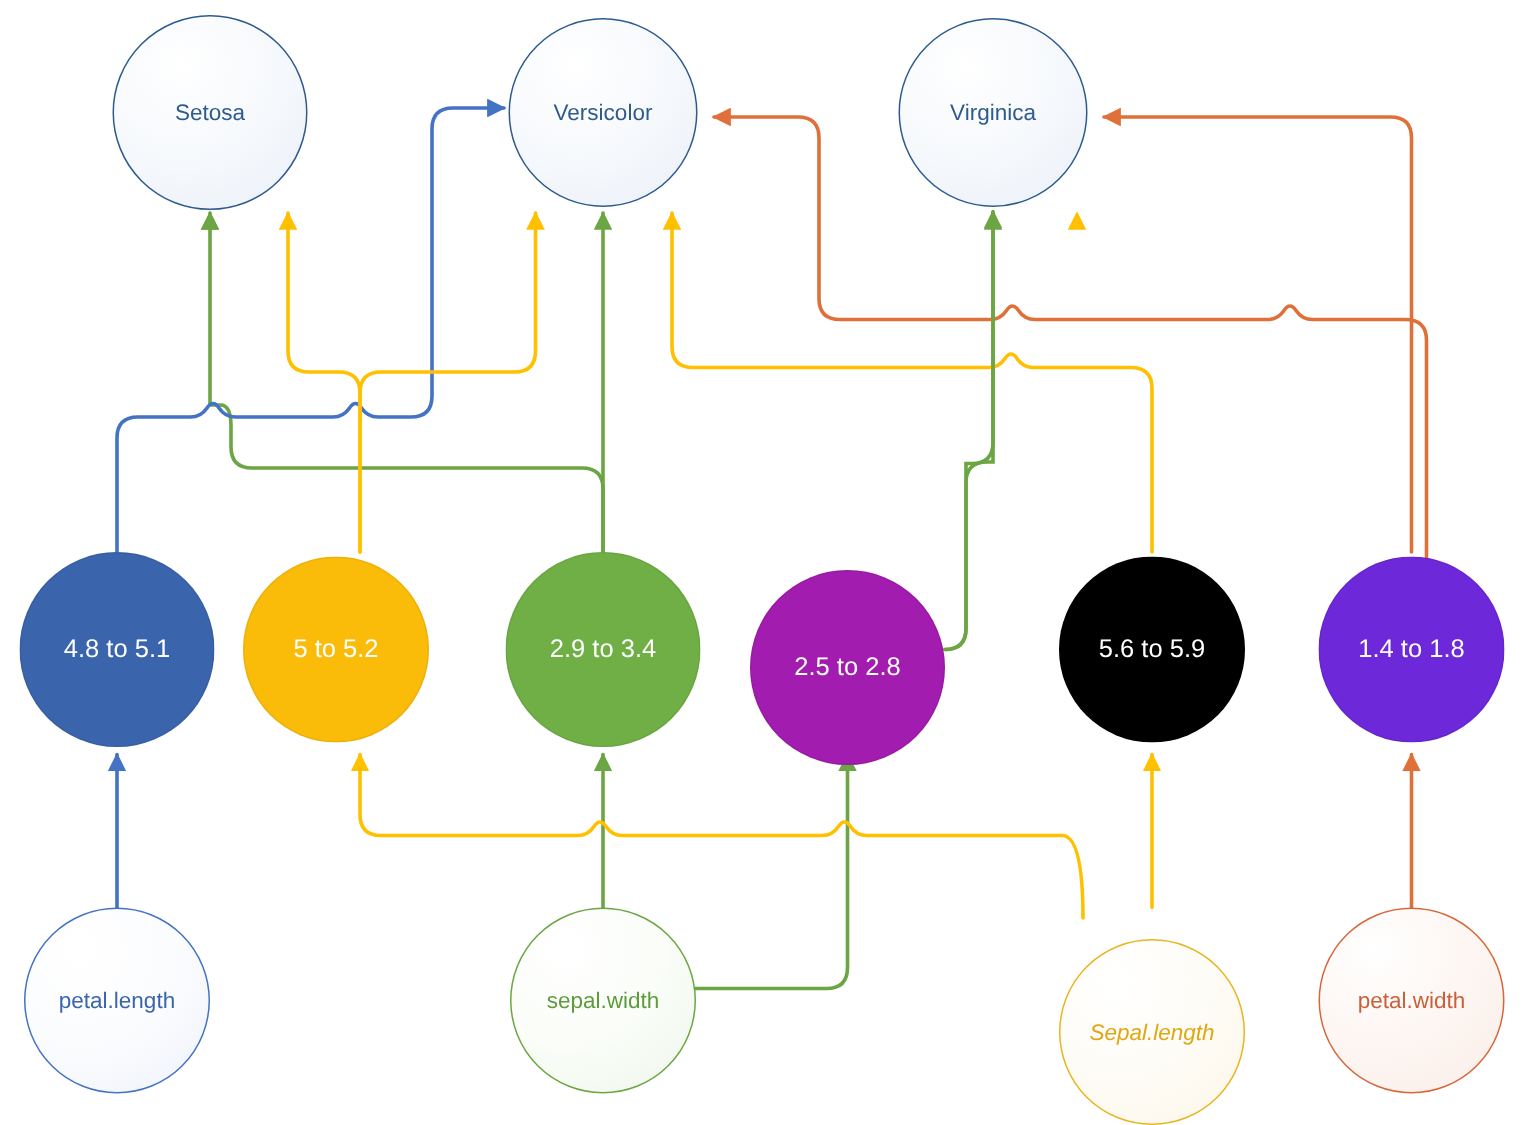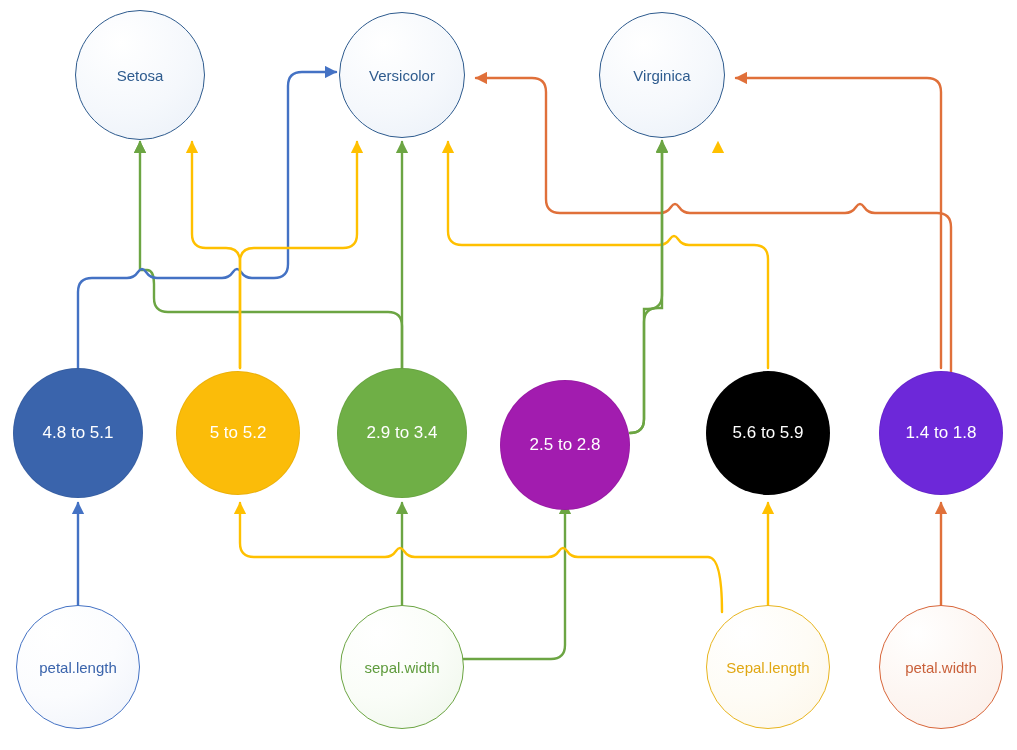--- a/index.html
+++ b/index.html
@@ -226,21 +226,21 @@
   <div class="node hollow lbl-class" style="left:599px;top:12px;width:126px;height:126px;
               background-image:radial-gradient(circle at 35% 25%, #ffffff 0%, #f5f8fc 55%, #eaf0f8 100%);
               border-color:#2E5B8E;color:#2E5B8E;">
     <span>Virginica</span>
   </div>
 
   <div class="node filled lbl-bin" style="left:13px;top:368px;width:130px;height:130px;background:#3A64AC;">
     <span>4.8 to 5.1</span>
   </div>
 
-  <div class="node filled lbl-bin" style="left:176px;top:371px;width:124px;height:124px;background:#FBBC09;">
+  <div class="node filled lbl-bin" style="left:162px;top:371px;width:124px;height:124px;background:#FBBC09;">
     <span>5 to 5.2</span>
   </div>
 
   <div class="node filled lbl-bin" style="left:337px;top:368px;width:130px;height:130px;background:#6FAF46;">
     <span>2.9 to 3.4</span>
   </div>
 
   <div class="node filled lbl-bin" style="left:500px;top:380px;width:130px;height:130px;background:#a21caf;">
     <span>2.5 to 2.8</span>
   </div>
@@ -256,22 +256,22 @@
   <div class="node hollow lbl-feat" style="left:340px;top:605px;width:124px;height:124px;border-color:#6CA543;color:#5E9B3C;
               background-image:radial-gradient(circle at 30% 22%, #ffffff 0%, #fafdf8 50%, #eef6ea 100%);">
     <span>sepal.width</span>
   </div>
 
   <div class="node hollow lbl-feat" style="left:16px;top:605px;width:124px;height:124px;border-color:#4472C4;color:#3A64AC;
               background-image:radial-gradient(circle at 30% 22%, #ffffff 0%, #fbfcfe 50%, #eef2fa 100%);">
     <span>petal.length</span>
   </div>
 
-  <div class="node hollow lbl-feat" style="left:706px;top:605px;width:124px;height:124px;border-color:#E8B51F;color:#E0A713;
-              background-image:radial-gradient(circle at 30% 22%, #ffffff 0%, #fefcf6 50%, #fdf6e8 100%);">
+  <div class="node hollow lbl-feat" style="left:706px;top:626px;width:124px;height:124px;border-color:#E8B51F;color:#E0A713;
+              background-image:radial-gradient(circle at 30% 22%, #ffffff 0%, #fefcf6 50%, #fdf6e8 100%);font-style:italic;">
     <span>Sepal.length</span>
   </div>
 
   <div class="node hollow lbl-feat" style="left:879px;top:605px;width:124px;height:124px;border-color:#D8663A;color:#C9603A;
               background-image:radial-gradient(circle at 30% 22%, #ffffff 0%, #fdf6f2 50%, #fbeee8 100%);">
     <span>petal.width</span>
   </div>
 
 </div>
 

